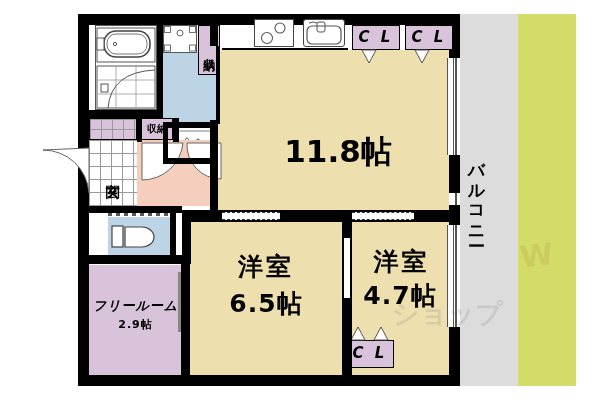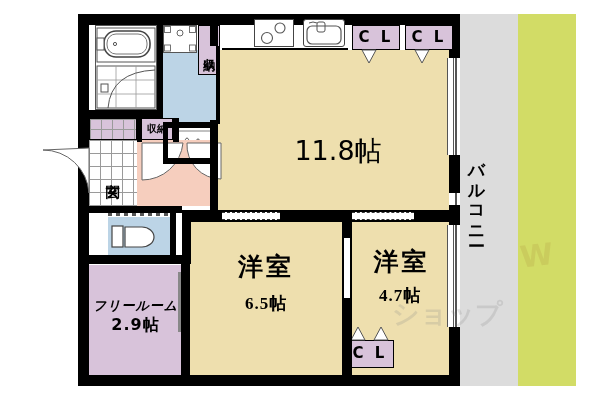--- a/index.html
+++ b/index.html
@@ -22,26 +22,26 @@
   
   .wall{position:absolute;background:#000000;}
   .thinwall{position:absolute;background:#000000;}
 
   
   .lbl{position:absolute;box-sizing:border-box;display:flex;
        align-items:center;justify-content:center;
        color:#000;text-align:center;line-height:1.05;
        white-space:nowrap;}
   .lbl-room-name{font-size:25px;font-weight:700;letter-spacing:3px;}
-  .lbl-room-size{font-size:17px;font-weight:700;letter-spacing:1px;font-family:Liberation Serif, serif;}
+  .lbl-room-size{font-size:25px;font-weight:700;letter-spacing:1px;}
   .lbl-ldk{font-size:27px;font-weight:700;letter-spacing:7px;}
-  .lbl-ldk-size{font-size:27px;font-weight:400;letter-spacing:0px;}
+  .lbl-ldk-size{font-size:31px;font-weight:700;letter-spacing:0px;}
   .lbl-small{font-size:12px;font-weight:700;letter-spacing:1px;}
   .lbl-tiny{font-size:10px;font-weight:700;letter-spacing:0px;}
-  .lbl-cl{font-size:15px;font-weight:700;letter-spacing:3px;}
+  .lbl-cl{font-size:15px;font-weight:700;letter-spacing:3px;font-style:italic;}
   .vert{writing-mode:vertical-rl;text-orientation:upright;
         letter-spacing:2px;}
 
   
   .ln{position:absolute;box-sizing:border-box;border:1.2px solid #444;}
 
   .genkan-grid{
     background-image:
       linear-gradient(to right,#9a9a9a 1px,transparent 1px),
       linear-gradient(to bottom,#9a9a9a 1px,transparent 1px);
@@ -191,21 +191,21 @@
   <div class="fill f-wet" style="left:108px;top:217px;width:62px;height:38px;"></div>
   <svg class="abs" style="left:112px;top:222px;" width="50" height="30" viewBox="0 0 50 30">
     <rect x="0" y="4" width="11" height="21" fill="#fff" stroke="#444" stroke-width="1.2"></rect>
     <path d="M13 5 L30 5 A12 10 0 0 1 30 25 L13 25 Z" fill="#fff" stroke="#444" stroke-width="1.2"></path>
   </svg>
   <div class="thinwall" style="left:108px;top:212px;width:62px;height:4px;
               background:repeating-linear-gradient(to right,#555 0 4px,transparent 4px 8px);"></div>
 
   <div class="fill f-free" style="left:89px;top:265px;width:93px;height:110px;"></div>
   <div class="lbl lbl-small" style="left:83px;top:296px;width:105px;height:20px;font-size:13px;font-style:italic;">フリールーム</div>
-  <div class="lbl lbl-small" style="left:89px;top:315px;width:93px;height:20px;font-size:16px;">2.9帖</div>
+  <div class="lbl lbl-small" style="left:89px;top:315px;width:93px;height:20px;font-size:11px;">2.9帖</div>
 
   <div class="thinwall" style="left:178px;top:272px;width:3px;height:60px;background:#888;"></div>
 
   <div class="fill f-room" style="left:190px;top:222px;width:152px;height:153px;"></div>
   <div class="lbl lbl-room-name" style="left:200px;top:250px;width:132px;height:34px;">洋室</div>
   <div class="lbl lbl-room-size" style="left:190px;top:287px;width:152px;height:34px;">6.5帖</div>
 
   <div class="fill f-room" style="left:352px;top:222px;width:97px;height:153px;"></div>
   <div class="lbl lbl-room-name" style="left:354px;top:246px;width:95px;height:32px;">洋室</div>
   <div class="lbl lbl-room-size" style="left:350px;top:280px;width:100px;height:32px;">4.7帖</div>

